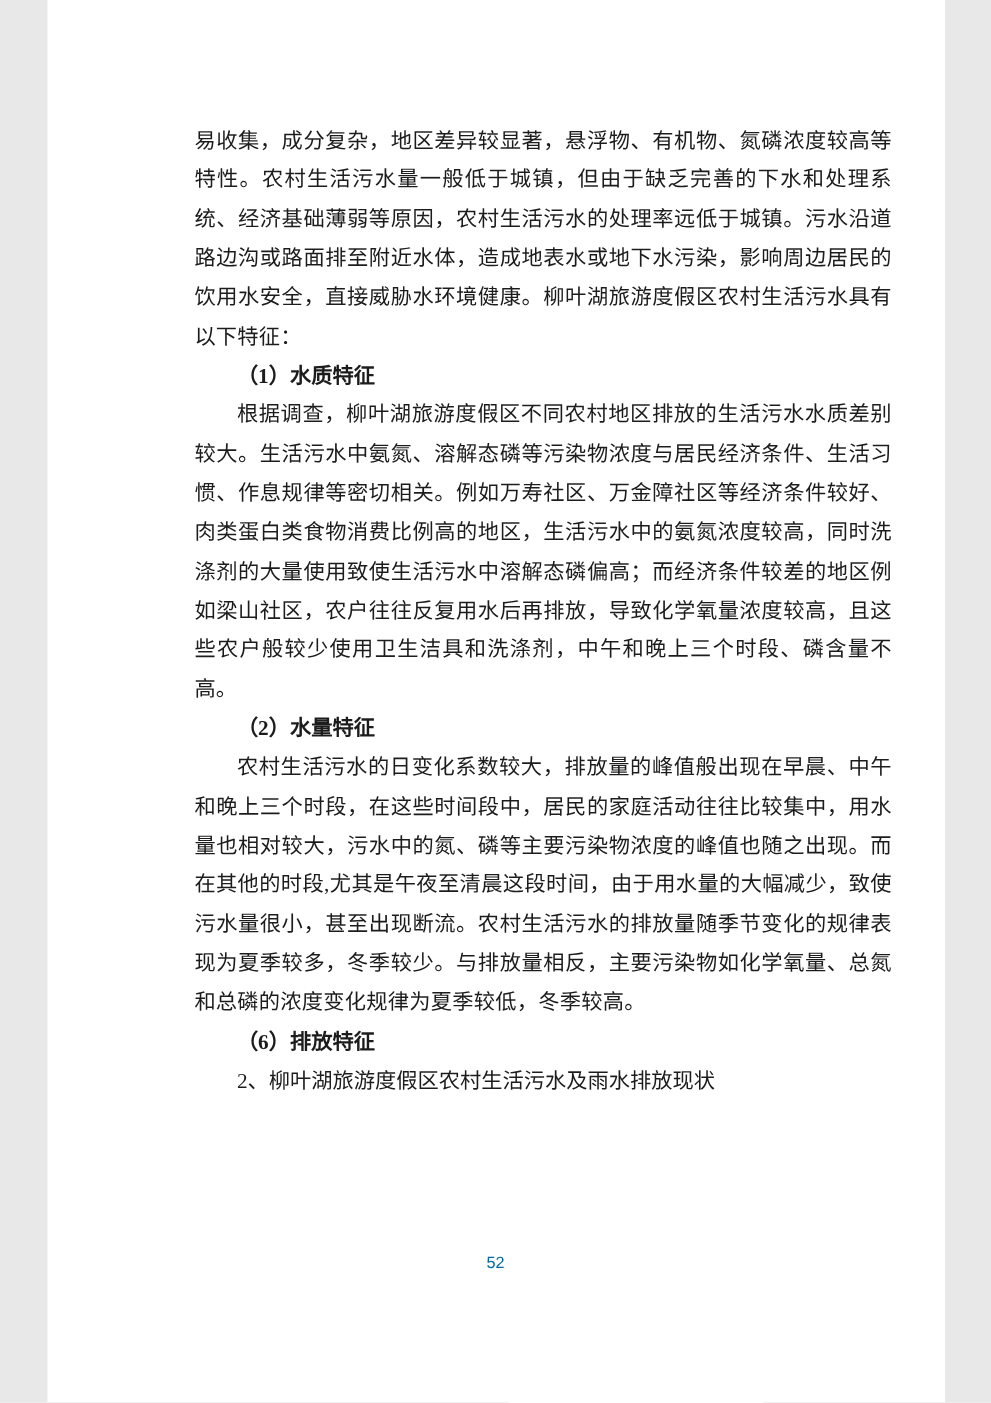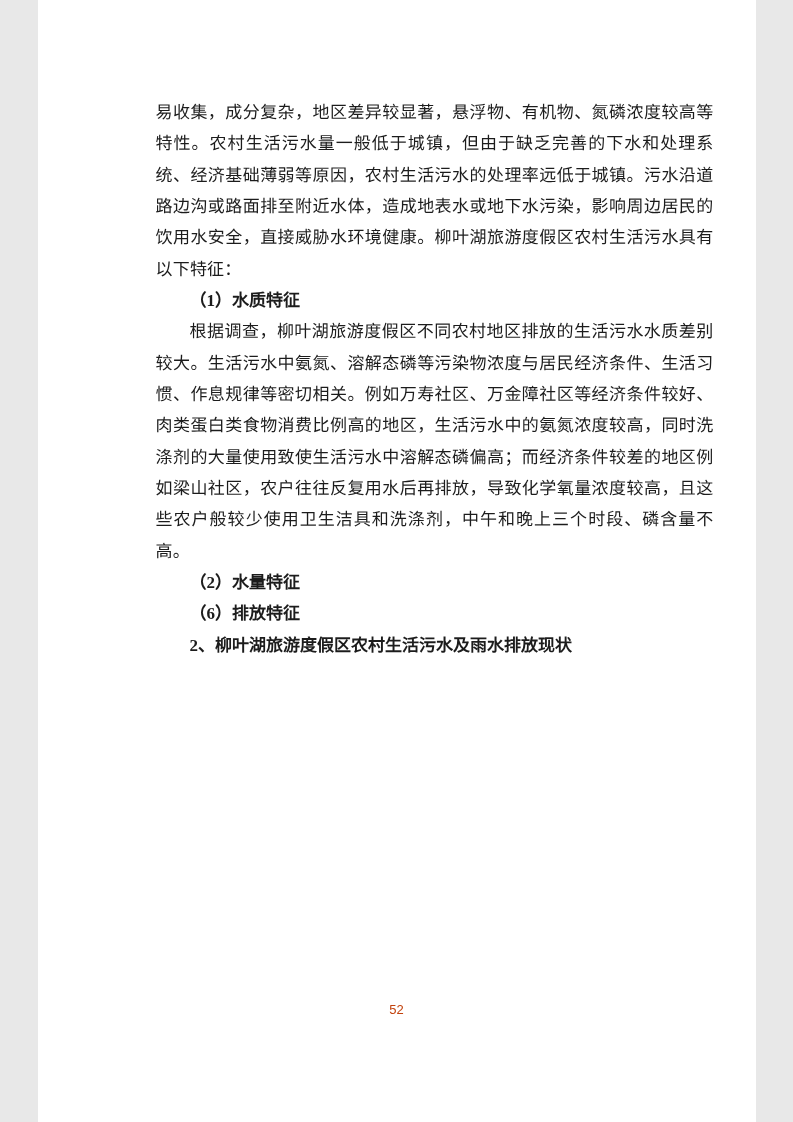--- a/index.html
+++ b/index.html
@@ -34,47 +34,48 @@
     font-size: 17px;
     line-height: 31.33px;
     text-indent: 2em;
     font-weight: bold;
   }
   .section-heading {
     margin: 0;
     font-size: 17px;
     line-height: 31.33px;
     text-indent: 2em;
-    font-weight: bold;
+    font-weight: normal;
   }
   .footer {
     position: absolute;
     left: 0;
     top: 1002px;
     width: 100%;
     text-align: center;
     font-family: "Liberation Sans", "DejaVu Sans", sans-serif;
     font-size: 13px;
-    color: #c2410c;
+    color: #0369a1;
   }
 </style>
 </head>
 <body>
 
 <div class="page">
   <div class="content">
 
     <p class="para no-indent">易收集，成分复杂，地区差异较显著，悬浮物、有机物、氮磷浓度较高等特性。农村生活污水量一般低于城镇，但由于缺乏完善的下水和处理系统、经济基础薄弱等原因，农村生活污水的处理率远低于城镇。污水沿道路边沟或路面排至附近水体，造成地表水或地下水污染，影响周边居民的饮用水安全，直接威胁水环境健康。柳叶湖旅游度假区农村生活污水具有以下特征：</p>
 
     <p class="subheading">（1）水质特征</p>
 
     <p class="para">根据调查，柳叶湖旅游度假区不同农村地区排放的生活污水水质差别较大。生活污水中氨氮、溶解态磷等污染物浓度与居民经济条件、生活习惯、作息规律等密切相关。例如万寿社区、万金障社区等经济条件较好、肉类蛋白类食物消费比例高的地区，生活污水中的氨氮浓度较高，同时洗涤剂的大量使用致使生活污水中溶解态磷偏高；而经济条件较差的地区例如梁山社区，农户往往反复用水后再排放，导致化学氧量浓度较高，且这些农户般较少使用卫生洁具和洗涤剂，中午和晚上三个时段、磷含量不高。</p>
 
     <p class="subheading">（2）水量特征</p>
 
+    <p class="para">农村生活污水的日变化系数较大，排放量的峰值般出现在早晨、中午和晚上三个时段，在这些时间段中，居民的家庭活动往往比较集中，用水量也相对较大，污水中的氮、磷等主要污染物浓度的峰值也随之出现。而在其他的时段,尤其是午夜至清晨这段时间，由于用水量的大幅减少，致使污水量很小，甚至出现断流。农村生活污水的排放量随季节变化的规律表现为夏季较多，冬季较少。与排放量相反，主要污染物如化学氧量、总氮和总磷的浓度变化规律为夏季较低，冬季较高。</p>
 
     <p class="subheading">（6）排放特征</p>
 
 
     <p class="section-heading">2、柳叶湖旅游度假区农村生活污水及雨水排放现状</p>
 
   </div>
 
   <div class="footer">52</div>
 </div>

